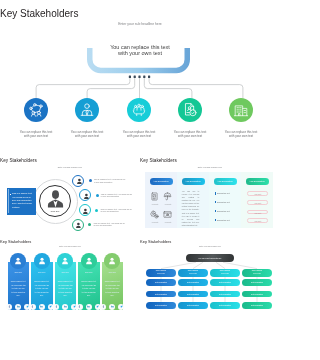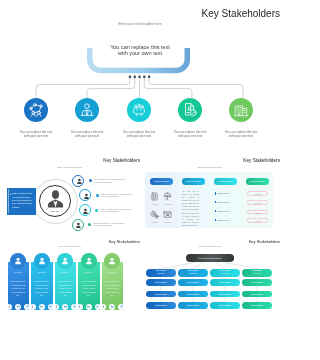--- a/index.html
+++ b/index.html
@@ -1,19 +1,19 @@
 <!DOCTYPE html>
 <html><head>
 <meta charset="utf-8">
 <style>
   html,body{margin:0;padding:0;}
   body{width:280px;height:360px;background:#ffffff;font-family:"Liberation Sans",sans-serif;overflow:hidden;}
   .page{position:relative;width:280px;height:360px;background:#fff;overflow:hidden;}
   .slide{position:absolute;background:#fff;overflow:hidden;}
-  .ttl{position:absolute;left:0;width:280px;text-align:right;color:#231f20;white-space:nowrap;}
+  .ttl{position:absolute;left:0;width:280px;text-align:left;color:#231f20;white-space:nowrap;}
   .sub{position:absolute;left:0;width:280px;text-align:center;color:#808285;white-space:nowrap;}
 
   
   #hero{left:0;top:0;width:280px;height:360px;background:none;}
   #hero .ttl{top:8px;font-size:10px;}
   #hero .sub{top:21.5px;font-size:3.4px;}
   .hero-u{position:absolute;left:86px;top:48px;width:108px;height:32px;}
   .hero-body{position:absolute;left:110px;top:44px;width:60px;text-align:center;
       font-size:5.5px;line-height:6.4px;color:#404041;}
   .conn{position:absolute;left:0;top:74px;width:280px;height:28px;}

